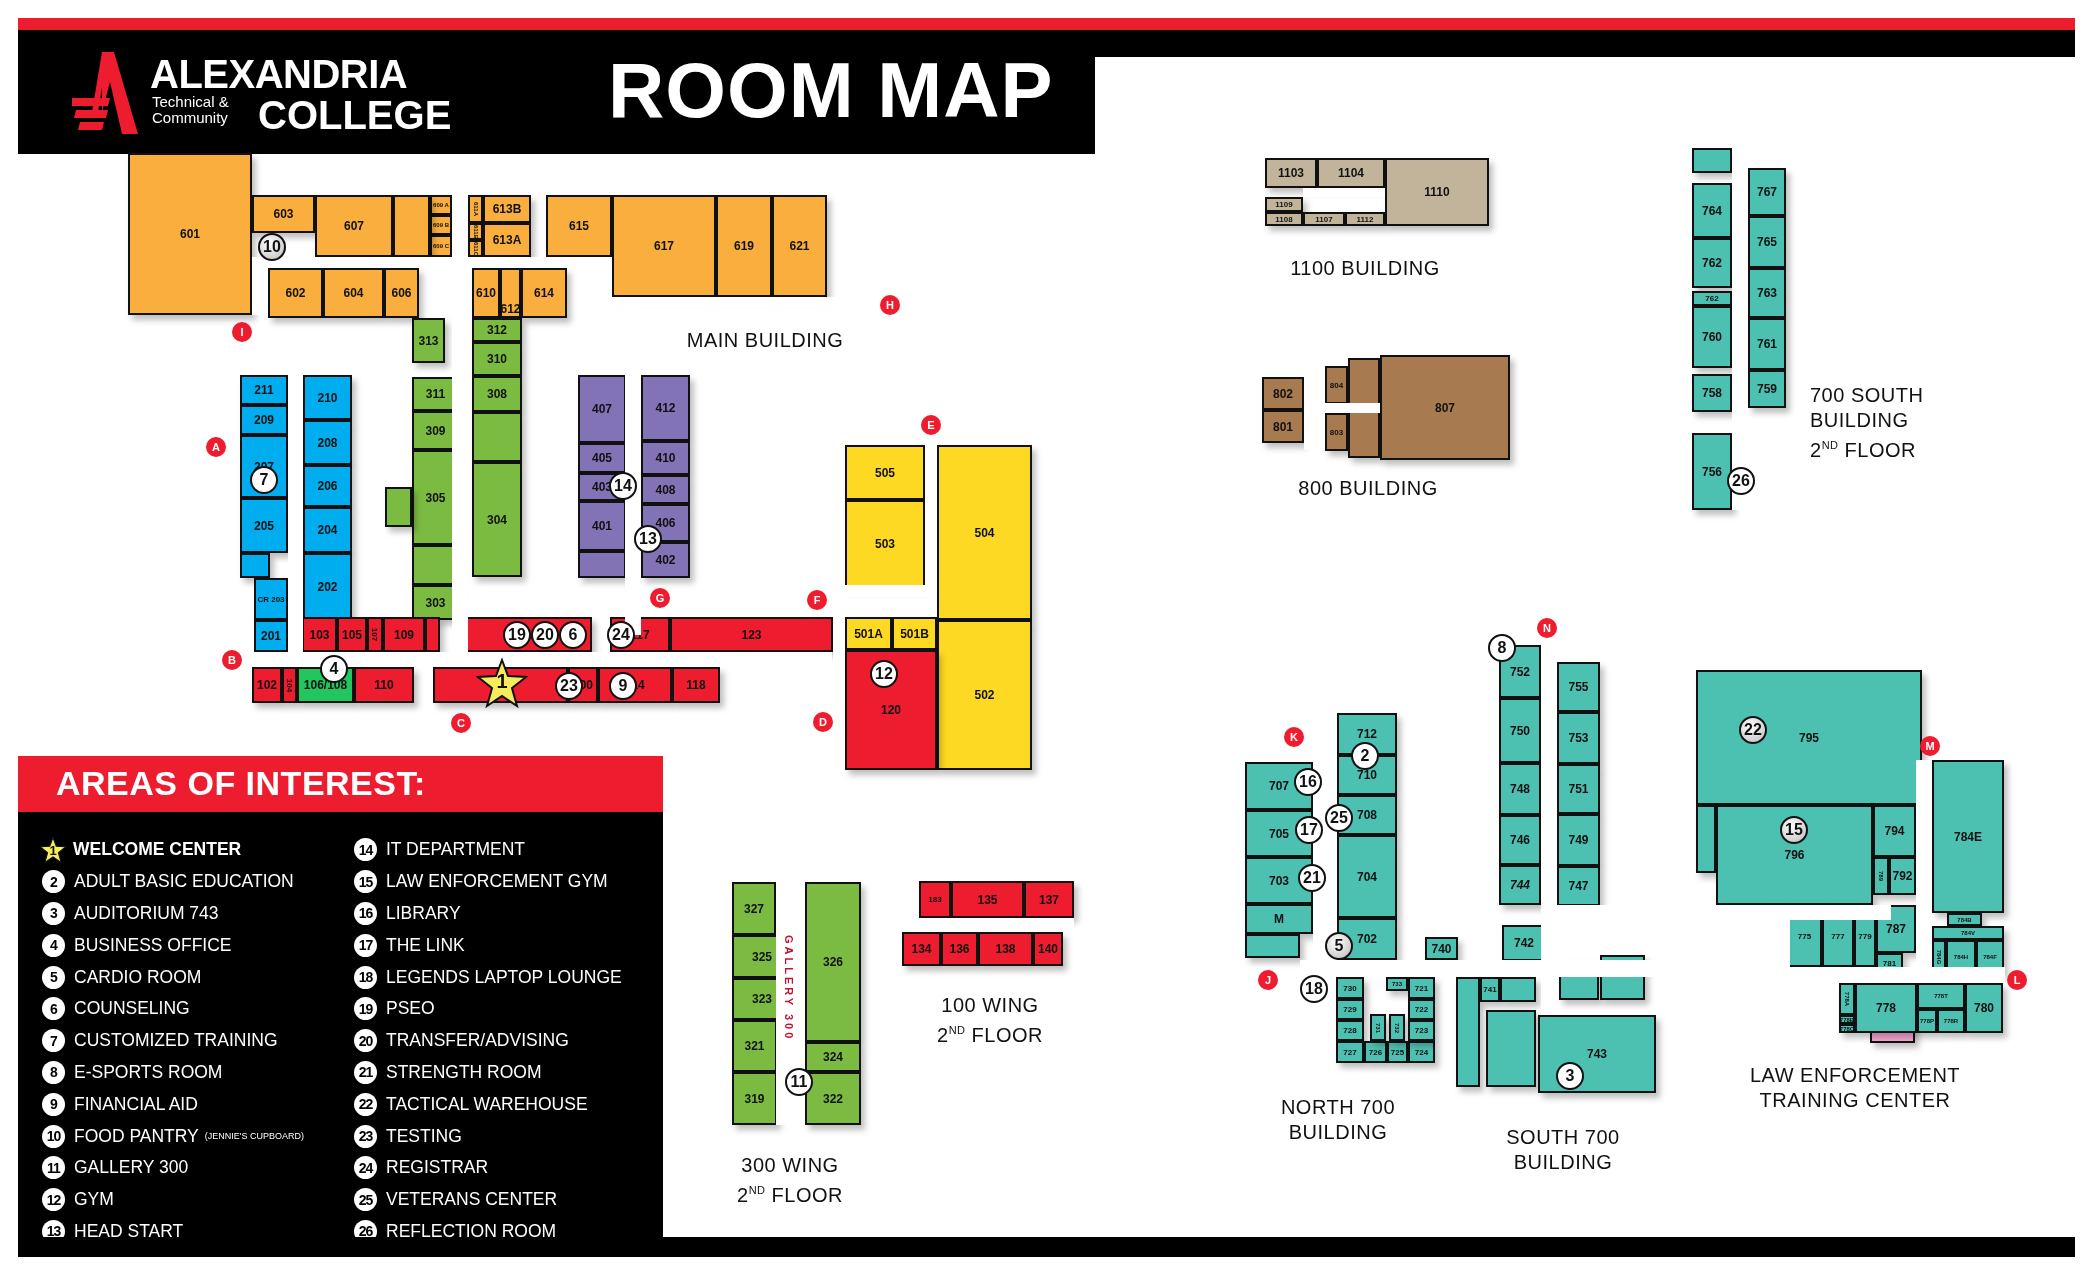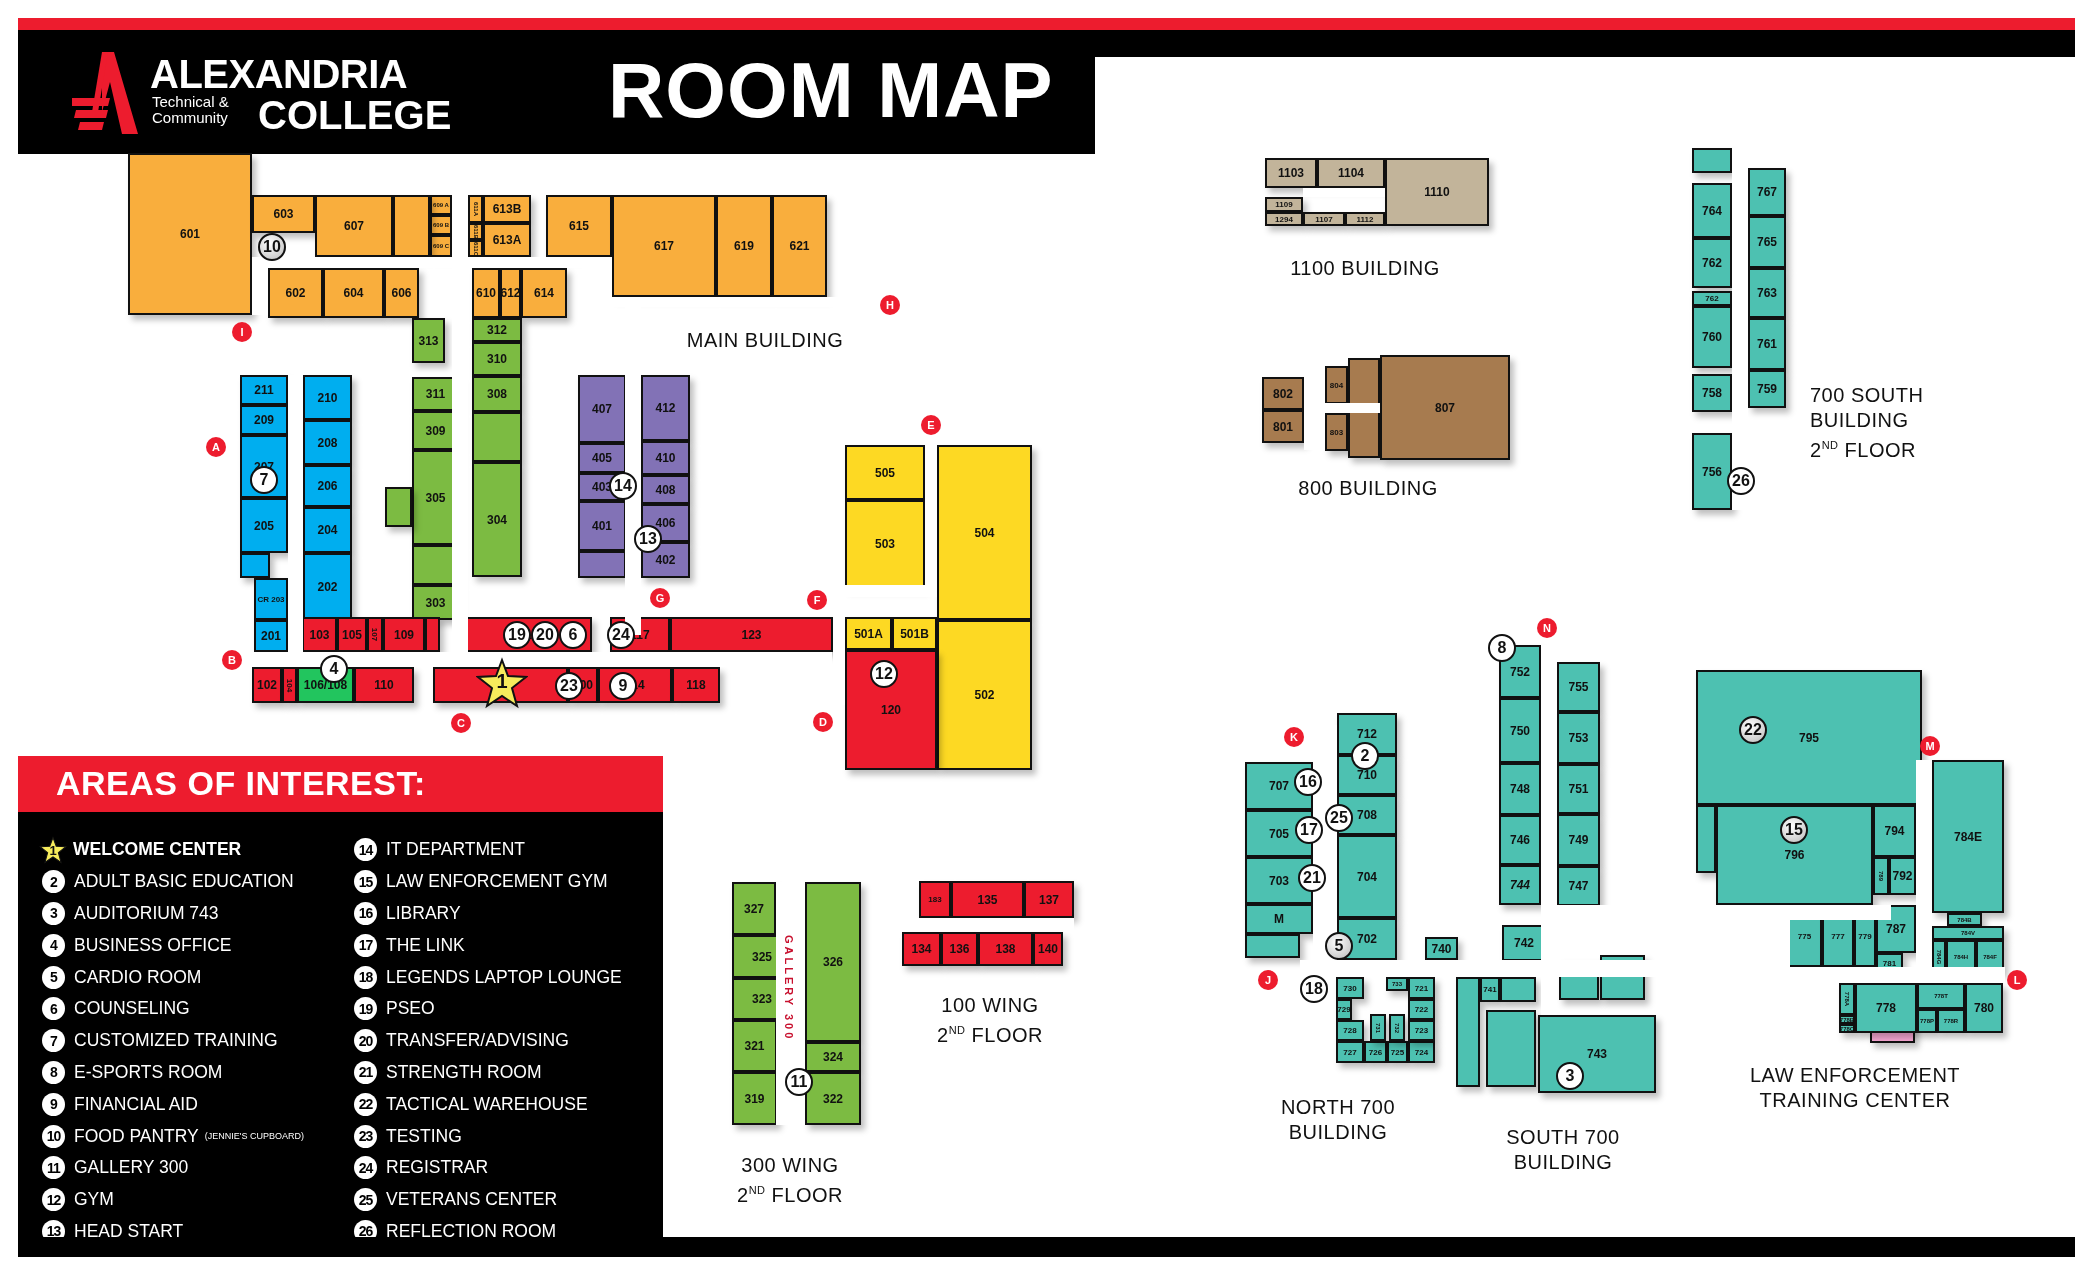--- a/index.html
+++ b/index.html
@@ -115,21 +115,21 @@
     </div>
     <div class="room" style="left: 323px; top: 268px; width: 61px; height: 50px; background: rgb(249, 174, 61);">
       <span>604</span>
     </div>
     <div class="room" style="left: 384px; top: 268px; width: 35px; height: 50px; background: rgb(249, 174, 61);">
       <span>606</span>
     </div>
     <div class="room" style="left: 472px; top: 268px; width: 28px; height: 50px; background: rgb(249, 174, 61);">
       <span>610</span>
     </div>
-    <div class="room" style="left: 500px; top: 268px; width: 21px; height: 50px; background: rgb(249, 174, 61);">
+    <div class="room" style="left: 500px; top: 268px; width: 21px; height: 50px; background: rgb(249, 174, 61); align-items: flex-end;">
       <span>612</span>
     </div>
     <div class="room" style="left: 521px; top: 268px; width: 46px; height: 50px; background: rgb(249, 174, 61);">
       <span>614</span>
     </div>
     <div class="room" style="left: 412px; top: 318px; width: 33px; height: 45px; background: rgb(124, 187, 66);">
       <span>313</span>
     </div>
     <div class="room" style="left: 472px; top: 318px; width: 50px; height: 24px; background: rgb(124, 187, 66);">
       <span>312</span>
@@ -302,21 +302,21 @@
     <div class="room" style="left: 1265px; top: 158px; width: 52px; height: 30px; background: rgb(194, 180, 154);">
       <span>1103</span>
     </div>
     <div class="room" style="left: 1317px; top: 158px; width: 68px; height: 30px; background: rgb(194, 180, 154);">
       <span>1104</span>
     </div>
     <div class="room small" style="left: 1265px; top: 197px; width: 38px; height: 15px; background: rgb(194, 180, 154);">
       <span>1109</span>
     </div>
     <div class="room small" style="left: 1265px; top: 212px; width: 38px; height: 14px; background: rgb(194, 180, 154);">
-      <span>1294</span>
+      <span>1108</span>
     </div>
     <div class="room small" style="left: 1303px; top: 212px; width: 42px; height: 14px; background: rgb(194, 180, 154);">
       <span>1107</span>
     </div>
     <div class="room small" style="left: 1345px; top: 212px; width: 40px; height: 14px; background: rgb(194, 180, 154);">
       <span>1112</span>
     </div>
     <div class="room" style="left: 1385px; top: 158px; width: 104px; height: 68px; background: rgb(194, 180, 154);">
       <span>1110</span>
     </div>
@@ -403,21 +403,21 @@
     </div>
     <div class="room" style="left: 1337px; top: 918px; width: 60px; height: 42px; background: rgb(77, 193, 177);">
       <span>702</span>
     </div>
     <div class="room" style="left: 1425px; top: 937px; width: 33px; height: 23px; background: rgb(77, 193, 177);">
       <span>740</span>
     </div>
     <div class="room small" style="left: 1336px; top: 977px; width: 28px; height: 22px; background: rgb(77, 193, 177);">
       <span>730</span>
     </div>
-    <div class="room small" style="left: 1336px; top: 999px; width: 16px; height: 21px; background: rgb(77, 193, 177);">
+    <div class="room small" style="left: 1336px; top: 999px; width: 28px; height: 21px; background: rgb(77, 193, 177);">
       <span>729</span>
     </div>
     <div class="room small" style="left: 1336px; top: 1020px; width: 28px; height: 21px; background: rgb(77, 193, 177);">
       <span>728</span>
     </div>
     <div class="room small" style="left: 1336px; top: 1041px; width: 28px; height: 22px; background: rgb(77, 193, 177);">
       <span>727</span>
     </div>
     <div class="room small" style="left: 1364px; top: 1041px; width: 23px; height: 22px; background: rgb(77, 193, 177);">
       <span>726</span>

